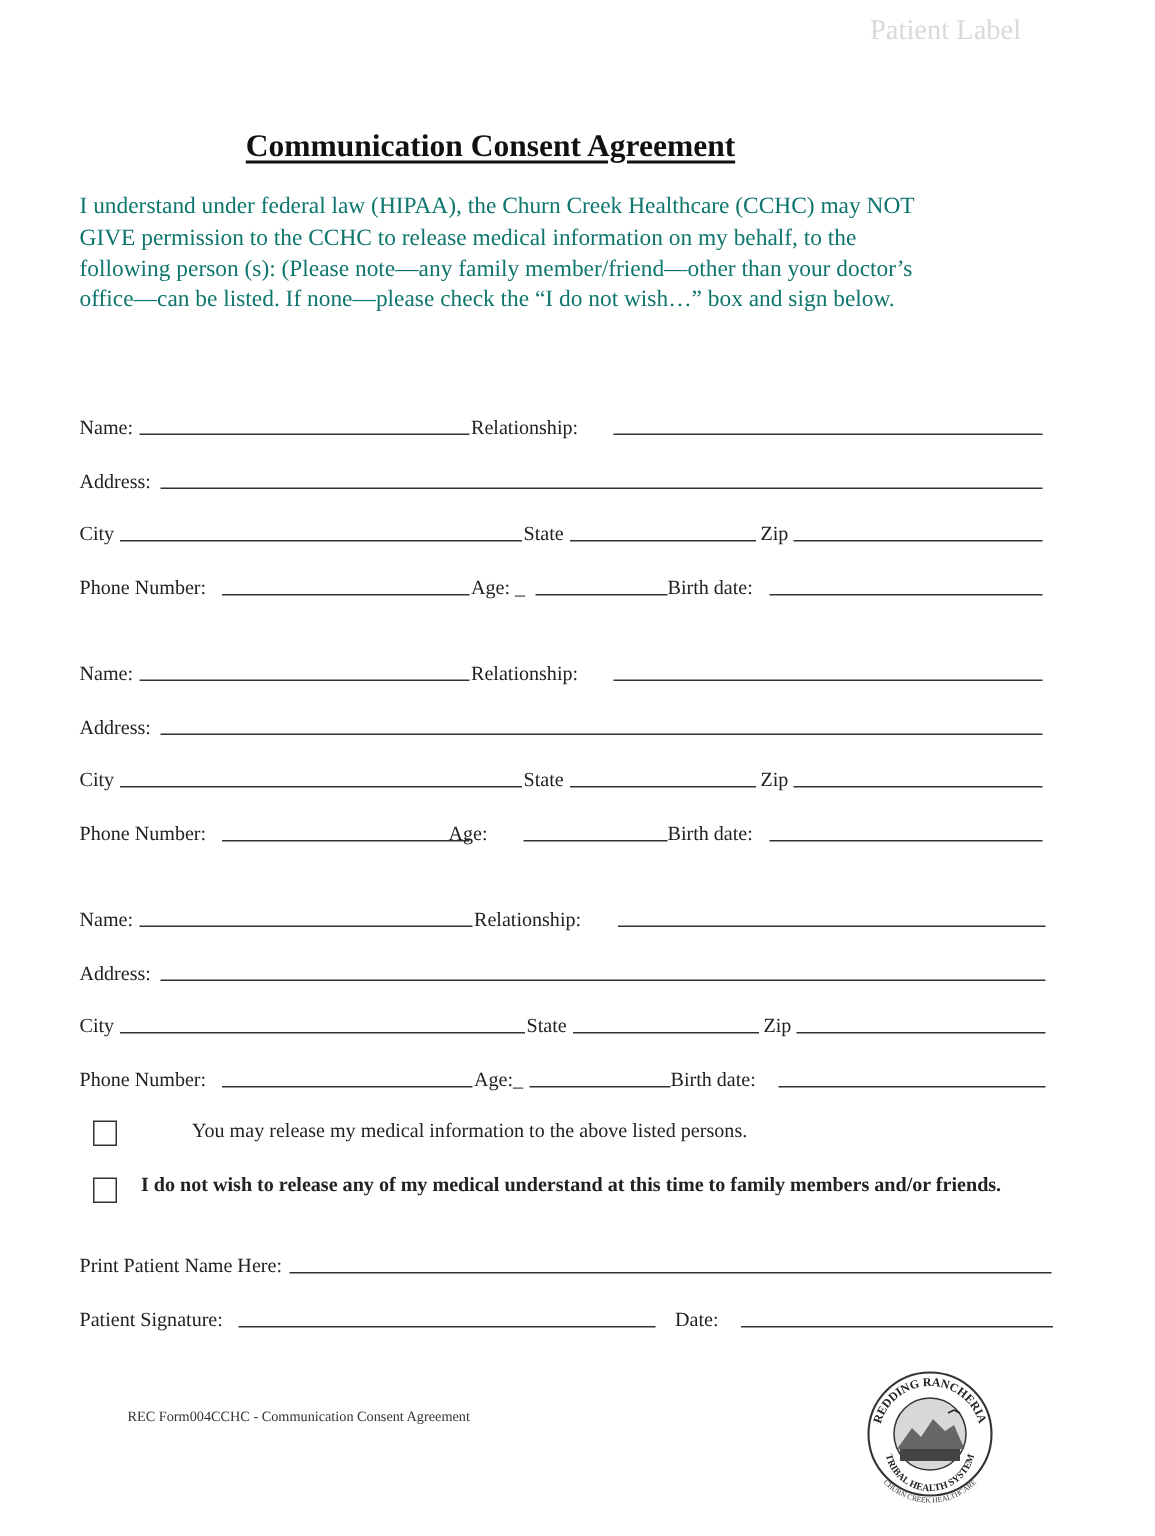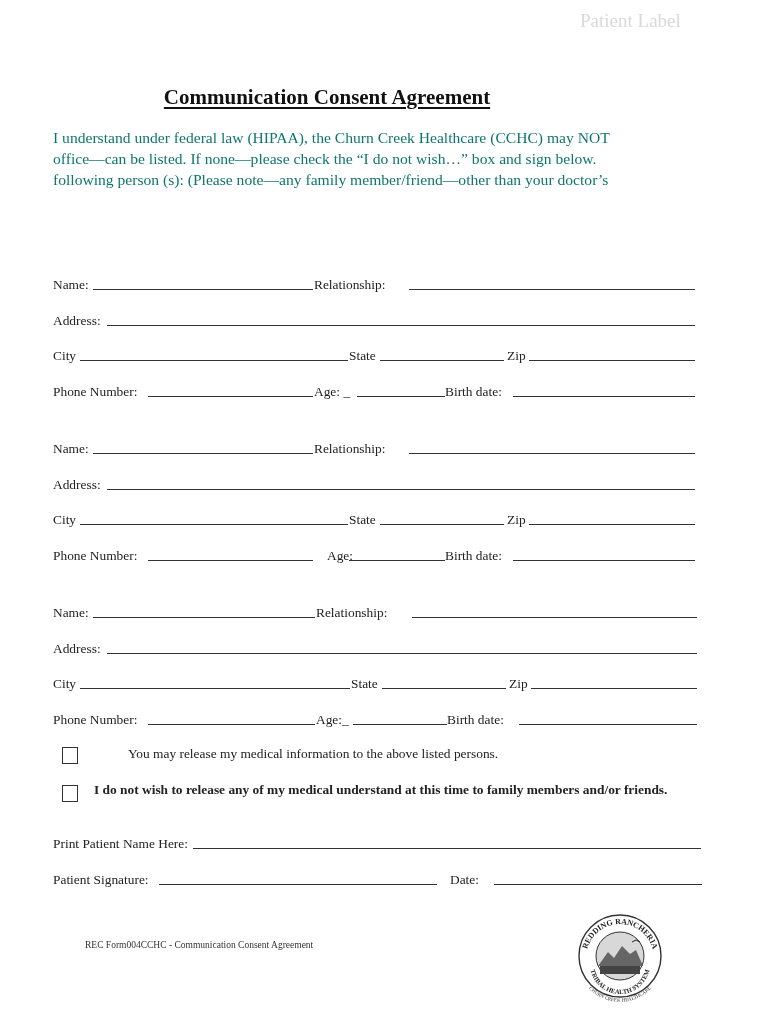--- a/index.html
+++ b/index.html
@@ -52,22 +52,23 @@
   </style>
 </head>
 <body>
 
 <div class="patient-label">Patient Label</div>
 
 <h1 class="title">Communication Consent Agreement</h1>
 
 <div class="intro">
   <span class="line">I understand under federal law (HIPAA), the Churn Creek Healthcare (CCHC) may NOT</span>
+  <span class="line">GIVE permission to the CCHC to release medical information on my behalf, to the</span>
+  <span class="line">following person (s): (Please note—any family member/friend—other than your doctor’s</span>
   <span class="line">office—can be listed. If none—please check the “I do not wish…” box and sign below.</span>
-  <span class="line">following person (s): (Please note—any family member/friend—other than your doctor’s</span>
 </div>
 
 <div>
   <div class="row" style="top:273px;width:645px">
     <span class="seg" style="left:0">Name:</span>
     <span class="line-field" style="left:40px;width:220px"></span>
     <span class="seg" style="left:261px">Relationship:</span>
     <span class="line-field" style="left:356px;width:286px"></span>
   </div>
   <div class="row" style="top:309px;width:645px">
@@ -107,21 +108,21 @@
     <span class="seg" style="left:0">City</span>
     <span class="line-field" style="left:27px;width:268px"></span>
     <span class="seg" style="left:296px">State</span>
     <span class="line-field" style="left:327px;width:124px"></span>
     <span class="seg" style="left:454px">Zip</span>
     <span class="line-field" style="left:476px;width:166px"></span>
   </div>
   <div class="row" style="top:544px;width:645px">
     <span class="seg" style="left:0">Phone Number:</span>
     <span class="line-field" style="left:95px;width:165px"></span>
-    <span class="seg" style="left:274px">Age:</span>
+    <span class="seg" style="left:246px">Age:</span>
     <span class="line-field" style="left:296px;width:96px"></span>
     <span class="seg" style="left:392px">Birth date:</span>
     <span class="line-field" style="left:460px;width:182px"></span>
   </div>
 </div>
 
 <div>
   <div class="row" style="top:601px;width:647px">
     <span class="seg" style="left:0">Name:</span>
     <span class="line-field" style="left:40px;width:222px"></span>

